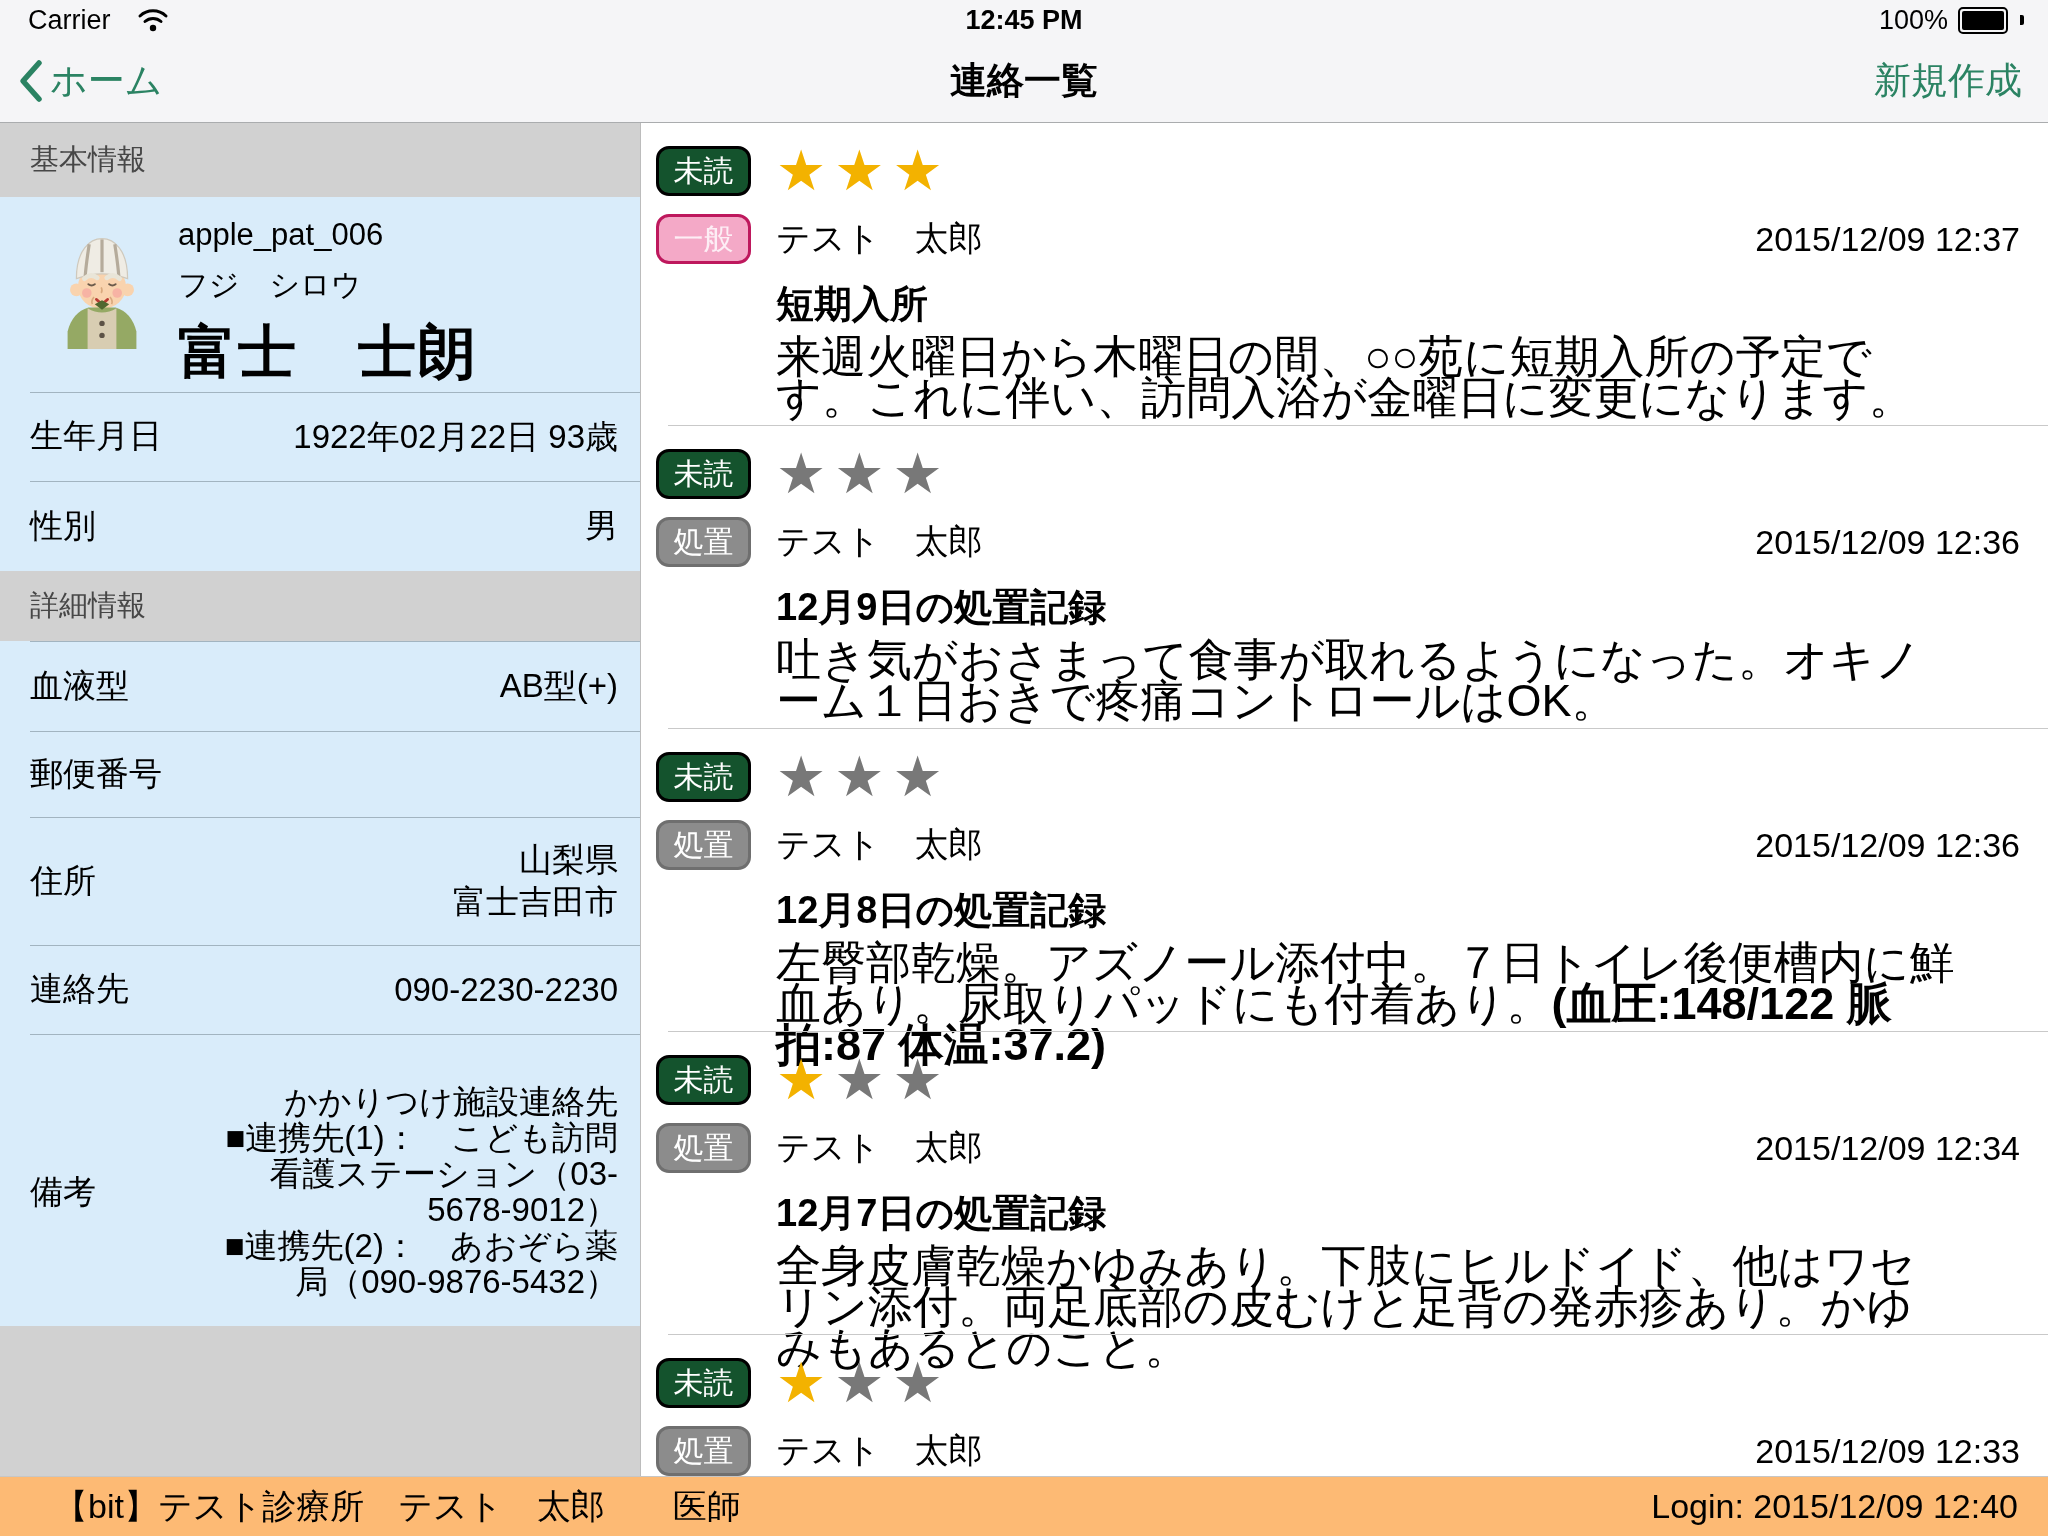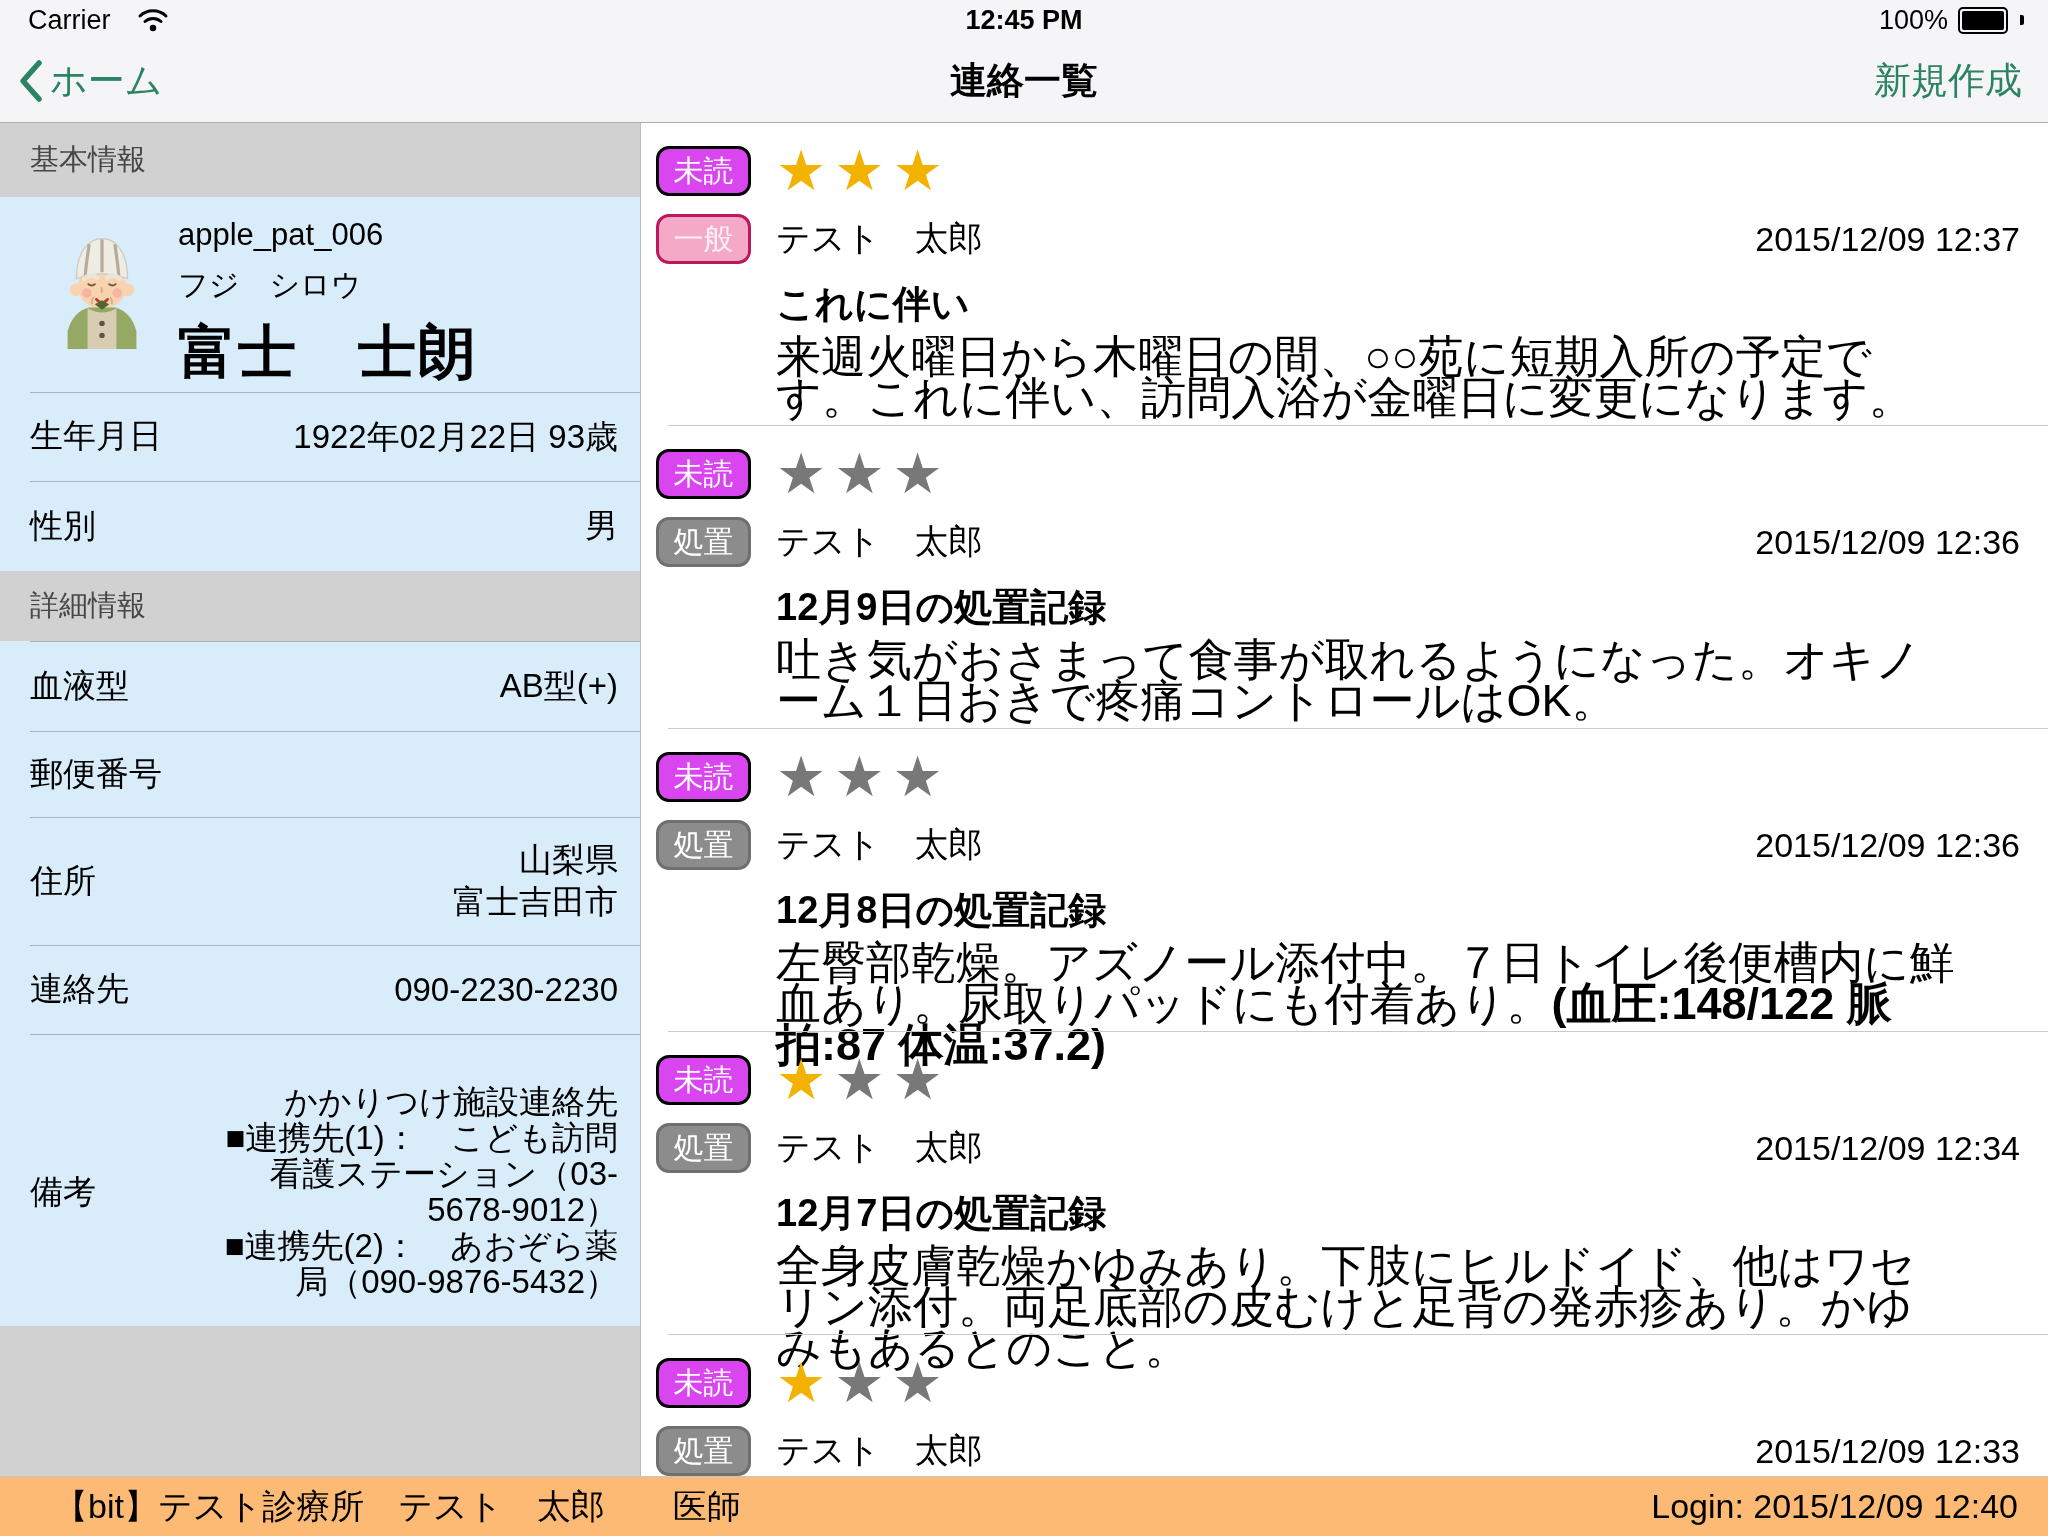--- a/index.html
+++ b/index.html
@@ -51,21 +51,21 @@
   .r-note{height:268px;align-items:center;padding-top:24px;}
   .r-note .val{width:408px;line-height:36px;}
 
   
   .list{flex:1 1 auto;background:#fff;overflow:hidden;}
   .msg{height:303px;box-sizing:border-box;position:relative;padding:23px 28px 0 15px;cursor:pointer;}
   .msg::after{content:"";position:absolute;bottom:0;left:27px;right:0;height:1px;background:#c9c9c9;}
   .mrow{display:flex;align-items:center;}
   .badge{width:95px;height:50px;border-radius:13px;box-sizing:border-box;flex:0 0 auto;
          display:flex;align-items:center;justify-content:center;font-size:30px;}
-  .b-unread{background:#d946ef;border:3px solid #000;color:#fff;}
+  .b-unread{background:#14532d;border:3px solid #000;color:#fff;}
   .b-general{background:#f4a9c7;border:3px solid #be185d;color:#fdeef5;}
   .b-treatment{background:#8c8c8c;border:3px solid #6f6f6f;color:#fff;}
   .stars{margin-left:25px;font-size:56px;line-height:50px;letter-spacing:8px;}
   .star-on{color:#f3b200;} .star-off{color:#787878;}
   .m-cat-row{margin-top:18px;}
   .m-author{margin-left:25px;font-size:34px;}
   .m-date{margin-left:auto;font-size:34px;}
   .m-title{margin-left:120px;margin-top:15px;font-size:38px;font-weight:bold;height:44px;}
   .m-body{margin-left:120px;margin-top:13px;max-width:1180px;font-size:45px;line-height:41px;}
   .m-body b{font-weight:bold;}
@@ -188,21 +188,21 @@
   <div class="msg">
     <div class="mrow">
       <span class="badge b-unread">未読</span>
       <span class="stars"><span class="star-on">★</span><span class="star-on">★</span><span class="star-on">★</span></span>
     </div>
     <div class="mrow m-cat-row">
       <span class="badge b-general">一般</span>
       <span class="m-author">テスト　太郎</span>
       <span class="m-date">2015/12/09 12:37</span>
     </div>
-    <div class="m-title">これに伴い</div>
+    <div class="m-title">短期入所</div>
     <div class="m-body">来週火曜日から木曜日の間、○○苑に短期入所の予定です。これに伴い、訪問入浴が金曜日に変更になります。</div>
   </div>
 
   <div class="msg">
     <div class="mrow">
       <span class="badge b-unread">未読</span>
       <span class="stars"><span class="star-off">★</span><span class="star-off">★</span><span class="star-off">★</span></span>
     </div>
     <div class="mrow m-cat-row">
       <span class="badge b-treatment">処置</span>

